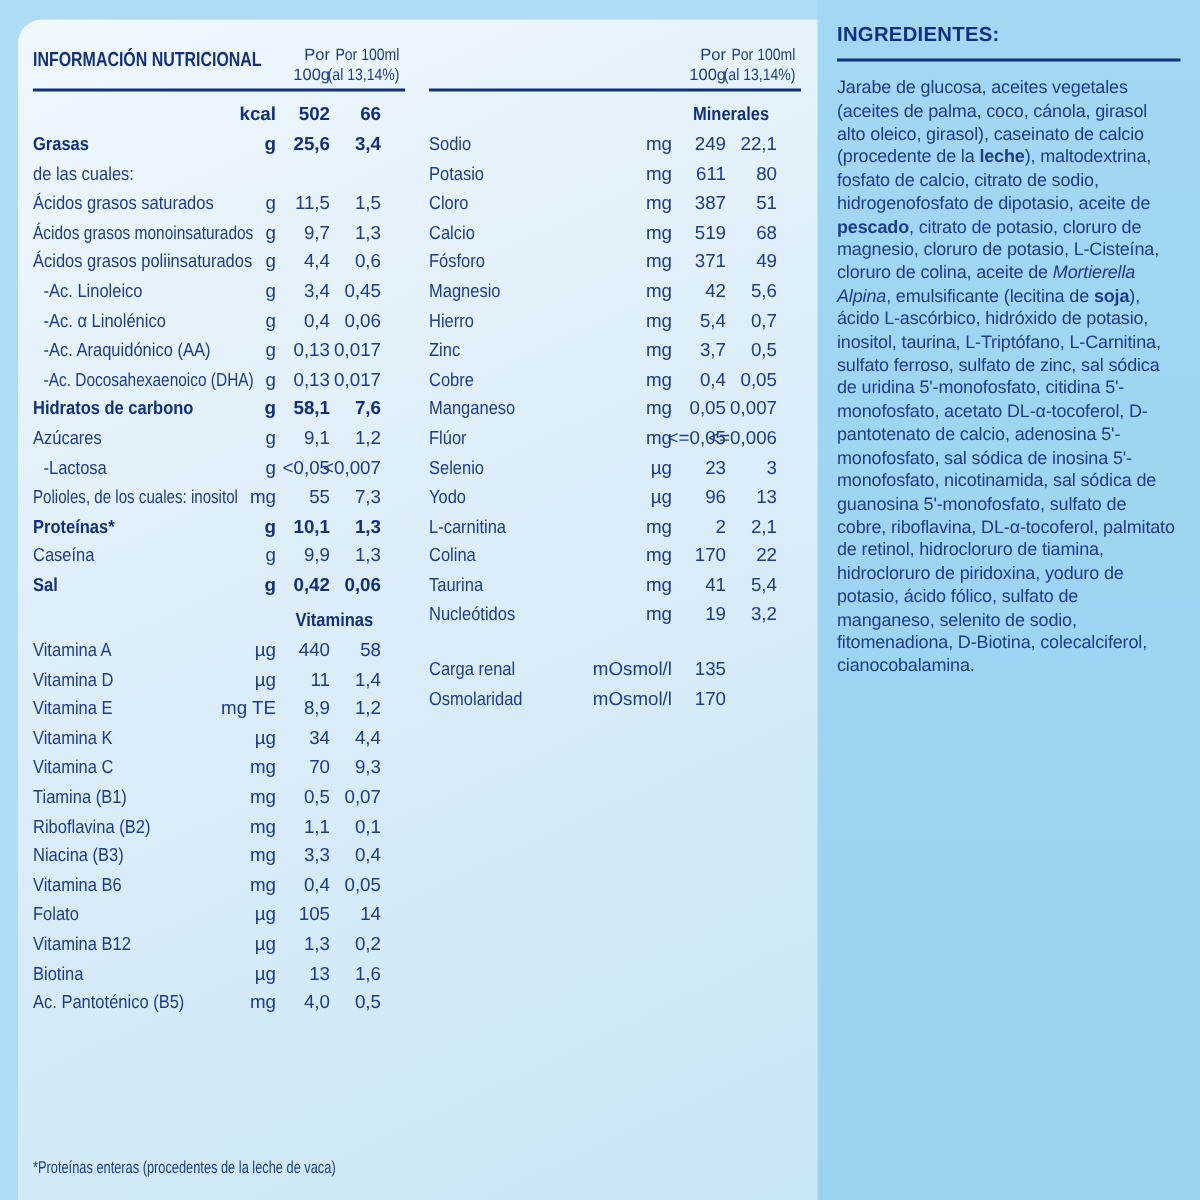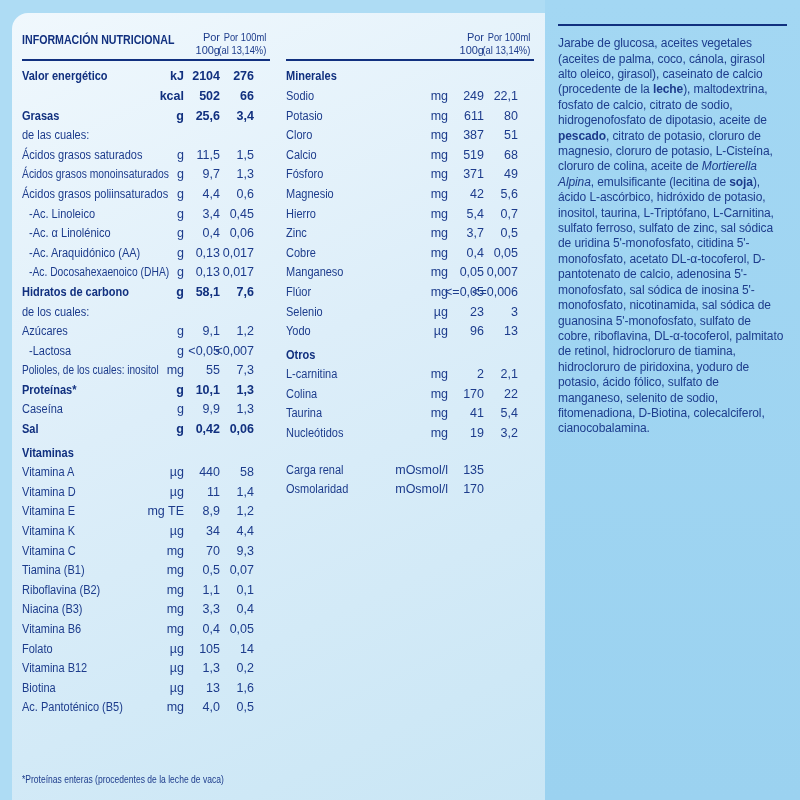--- a/index.html
+++ b/index.html
@@ -21,73 +21,72 @@
   .colhead{position:relative;height:30px;}
   .nt-title{position:absolute;left:0;top:3px;font-size:13.5px;font-weight:bold;
     color:var(--ink2);white-space:nowrap;transform-origin:0 50%;}
   .h2col{position:absolute;text-align:right;font-size:11px;line-height:12.5px;top:2px;white-space:nowrap;}
   .h-g{right:36px}
   .h-ml{right:-10px;transform:scaleX(0.85);transform-origin:100% 50%;}
   .rule{height:2.4px;background:var(--ink2);width:calc(100% + 14px);}
   .rows{position:relative;margin-top:6px;}
   .nrow{position:relative;height:19.6px;line-height:19.6px;font-size:12.5px;}
   .nrow.bold{font-weight:bold;color:var(--ink2);}
-  .nrow.section{margin-top:4px;}
+  .nrow.section{margin-top:4px;text-align:right;}
   .nrow.section .lbl{font-weight:bold;color:var(--ink2);}
   .lbl{display:inline-block;white-space:nowrap;transform-origin:0 50%;}
   .indent .lbl{margin-left:7px;}
   .unit,.v1,.v2{position:absolute;top:0;white-space:nowrap;}
   .unit{right:72px}.v1{right:36px}.v2{right:2px}
   .osmo{margin-top:17px;}
   .footnote{position:absolute;left:10px;top:760px;font-size:11.5px;white-space:nowrap;transform-origin:0 50%;}
   .ing-title{font-size:13.5px;font-weight:bold;color:var(--ink2);letter-spacing:0.2px;}
   .ing-rule{height:2.2px;background:var(--ink2);width:229px;margin-top:9px;}
   .ing-text{margin-top:10px;font-size:12px;line-height:15.4px;width:227px;letter-spacing:-0.1px;}
   .seg-b{font-weight:bold;}
   .seg-i{font-style:italic;}
 </style>
 </head>
 <body>
 
 <div class="stage">
 
   <div class="ingredients">
+    <div class="ing-title">INGREDIENTES:</div>
     <div class="ing-rule"></div>
     <div class="ing-text" id="ing-text"><span class="seg-n">Jarabe de glucosa, aceites vegetales (aceites de palma, coco, cánola, girasol alto oleico, girasol), caseinato de calcio (procedente de la </span><span class="seg-b">leche</span><span class="seg-n">), maltodextrina, fosfato de calcio, citrato de sodio, hidrogenofosfato de dipotasio, aceite de </span><span class="seg-b">pescado</span><span class="seg-n">, citrato de potasio, cloruro de magnesio, cloruro de potasio, L-Cisteína, cloruro de colina, aceite de </span><span class="seg-i">Mortierella Alpina</span><span class="seg-n">, emulsificante (lecitina de </span><span class="seg-b">soja</span><span class="seg-n">), ácido L-ascórbico, hidróxido de potasio, inositol, taurina, L-Triptófano, L-Carnitina, sulfato ferroso, sulfato de zinc, sal sódica de uridina 5'-monofosfato, citidina 5'-monofosfato, acetato DL-α-tocoferol, D-pantotenato de calcio, adenosina 5'-monofosfato, sal sódica de inosina 5'-monofosfato, nicotinamida, sal sódica de guanosina 5'-monofosfato, sulfato de cobre, riboflavina, DL-α-tocoferol, palmitato de retinol, hidrocloruro de tiamina, hidrocloruro de piridoxina, yoduro de potasio, ácido fólico, sulfato de manganeso, selenito de sodio, fitomenadiona, D-Biotina, colecalciferol, cianocobalamina.</span></div>
   </div>
 
   <div class="panel">
 
     <div class="col col-left">
       <div class="colhead">
         <div class="nt-title" style="transform: scaleX(0.787565);">INFORMACIÓN NUTRICIONAL</div>
         <div class="h2col h-g">
           <div>Por</div>
           <div>100g</div>
         </div>
         <div class="h2col h-ml">
           <div>Por 100ml</div>
           <div>(al 13,14%)</div>
         </div>
       </div>
       <div class="rule"></div>
       <div class="rows" id="left-rows">
-          <div class="nrow bold"><span class="lbl" style="transform: scaleX(0.88);">Valor energético</span><span class="unit">kJ</span><span class="v1">2104</span><span class="v2">276</span></div>
           <div class="nrow bold"><span class="lbl"></span><span class="unit">kcal</span><span class="v1">502</span><span class="v2">66</span></div>
           <div class="nrow bold"><span class="lbl" style="transform: scaleX(0.88);">Grasas</span><span class="unit">g</span><span class="v1">25,6</span><span class="v2">3,4</span></div>
           <div class="nrow"><span class="lbl" style="transform: scaleX(0.88);">de las cuales:</span><span class="unit"></span><span class="v1"></span><span class="v2"></span></div>
           <div class="nrow"><span class="lbl" style="transform: scaleX(0.88);">Ácidos grasos saturados</span><span class="unit">g</span><span class="v1">11,5</span><span class="v2">1,5</span></div>
           <div class="nrow"><span class="lbl" style="transform: scaleX(0.825843);">Ácidos grasos monoinsaturados</span><span class="unit">g</span><span class="v1">9,7</span><span class="v2">1,3</span></div>
           <div class="nrow"><span class="lbl" style="transform: scaleX(0.88);">Ácidos grasos poliinsaturados</span><span class="unit">g</span><span class="v1">4,4</span><span class="v2">0,6</span></div>
           <div class="nrow indent"><span class="lbl" style="transform: scaleX(0.88);">-Ac. Linoleico</span><span class="unit">g</span><span class="v1">3,4</span><span class="v2">0,45</span></div>
           <div class="nrow indent"><span class="lbl" style="transform: scaleX(0.88);">-Ac. α Linolénico</span><span class="unit">g</span><span class="v1">0,4</span><span class="v2">0,06</span></div>
           <div class="nrow indent"><span class="lbl" style="transform: scaleX(0.88);">-Ac. Araquidónico (AA)</span><span class="unit">g</span><span class="v1">0,13</span><span class="v2">0,017</span></div>
           <div class="nrow indent"><span class="lbl" style="transform: scaleX(0.823529);">-Ac. Docosahexaenoico (DHA)</span><span class="unit">g</span><span class="v1">0,13</span><span class="v2">0,017</span></div>
           <div class="nrow bold"><span class="lbl" style="transform: scaleX(0.88);">Hidratos de carbono</span><span class="unit">g</span><span class="v1">58,1</span><span class="v2">7,6</span></div>
-          <div class="nrow"><span class="lbl" style="transform: scaleX(0.88);">de los cuales:</span><span class="unit"></span><span class="v1"></span><span class="v2"></span></div>
           <div class="nrow"><span class="lbl" style="transform: scaleX(0.88);">Azúcares</span><span class="unit">g</span><span class="v1">9,1</span><span class="v2">1,2</span></div>
           <div class="nrow indent"><span class="lbl" style="transform: scaleX(0.88);">-Lactosa</span><span class="unit">g</span><span class="v1">&lt;0,05</span><span class="v2">&lt;0,007</span></div>
           <div class="nrow"><span class="lbl" style="transform: scaleX(0.805882);">Polioles, de los cuales: inositol</span><span class="unit">mg</span><span class="v1">55</span><span class="v2">7,3</span></div>
           <div class="nrow bold"><span class="lbl" style="transform: scaleX(0.88);">Proteínas*</span><span class="unit">g</span><span class="v1">10,1</span><span class="v2">1,3</span></div>
           <div class="nrow"><span class="lbl" style="transform: scaleX(0.88);">Caseína</span><span class="unit">g</span><span class="v1">9,9</span><span class="v2">1,3</span></div>
           <div class="nrow bold"><span class="lbl" style="transform: scaleX(0.88);">Sal</span><span class="unit">g</span><span class="v1">0,42</span><span class="v2">0,06</span></div>
           <div class="nrow section"><span class="lbl" style="transform: scaleX(0.88);">Vitaminas</span><span class="unit"></span><span class="v1"></span><span class="v2"></span></div>
           <div class="nrow"><span class="lbl" style="transform: scaleX(0.88);">Vitamina A</span><span class="unit">µg</span><span class="v1">440</span><span class="v2">58</span></div>
           <div class="nrow"><span class="lbl" style="transform: scaleX(0.88);">Vitamina D</span><span class="unit">µg</span><span class="v1">11</span><span class="v2">1,4</span></div>
           <div class="nrow"><span class="lbl" style="transform: scaleX(0.88);">Vitamina E</span><span class="unit">mg TE</span><span class="v1">8,9</span><span class="v2">1,2</span></div>
@@ -124,21 +123,20 @@
           <div class="nrow"><span class="lbl" style="transform: scaleX(0.88);">Calcio</span><span class="unit">mg</span><span class="v1">519</span><span class="v2">68</span></div>
           <div class="nrow"><span class="lbl" style="transform: scaleX(0.88);">Fósforo</span><span class="unit">mg</span><span class="v1">371</span><span class="v2">49</span></div>
           <div class="nrow"><span class="lbl" style="transform: scaleX(0.88);">Magnesio</span><span class="unit">mg</span><span class="v1">42</span><span class="v2">5,6</span></div>
           <div class="nrow"><span class="lbl" style="transform: scaleX(0.88);">Hierro</span><span class="unit">mg</span><span class="v1">5,4</span><span class="v2">0,7</span></div>
           <div class="nrow"><span class="lbl" style="transform: scaleX(0.88);">Zinc</span><span class="unit">mg</span><span class="v1">3,7</span><span class="v2">0,5</span></div>
           <div class="nrow"><span class="lbl" style="transform: scaleX(0.88);">Cobre</span><span class="unit">mg</span><span class="v1">0,4</span><span class="v2">0,05</span></div>
           <div class="nrow"><span class="lbl" style="transform: scaleX(0.88);">Manganeso</span><span class="unit">mg</span><span class="v1">0,05</span><span class="v2">0,007</span></div>
           <div class="nrow"><span class="lbl" style="transform: scaleX(0.88);">Flúor</span><span class="unit">mg</span><span class="v1">&lt;=0,05</span><span class="v2">&lt;=0,006</span></div>
           <div class="nrow"><span class="lbl" style="transform: scaleX(0.88);">Selenio</span><span class="unit">µg</span><span class="v1">23</span><span class="v2">3</span></div>
           <div class="nrow"><span class="lbl" style="transform: scaleX(0.88);">Yodo</span><span class="unit">µg</span><span class="v1">96</span><span class="v2">13</span></div>
-          <div class="nrow section"><span class="lbl" style="transform: scaleX(0.88);">Otros</span><span class="unit"></span><span class="v1"></span><span class="v2"></span></div>
           <div class="nrow"><span class="lbl" style="transform: scaleX(0.88);">L-carnitina</span><span class="unit">mg</span><span class="v1">2</span><span class="v2">2,1</span></div>
           <div class="nrow"><span class="lbl" style="transform: scaleX(0.88);">Colina</span><span class="unit">mg</span><span class="v1">170</span><span class="v2">22</span></div>
           <div class="nrow"><span class="lbl" style="transform: scaleX(0.88);">Taurina</span><span class="unit">mg</span><span class="v1">41</span><span class="v2">5,4</span></div>
           <div class="nrow"><span class="lbl" style="transform: scaleX(0.88);">Nucleótidos</span><span class="unit">mg</span><span class="v1">19</span><span class="v2">3,2</span></div>
         </div>
       <div class="rows osmo" id="osmo-rows">
           <div class="nrow"><span class="lbl" style="transform: scaleX(0.88);">Carga renal</span><span class="unit">mOsmol/l</span><span class="v1">135</span><span class="v2"></span></div>
           <div class="nrow"><span class="lbl" style="transform: scaleX(0.88);">Osmolaridad</span><span class="unit">mOsmol/l</span><span class="v1">170</span><span class="v2"></span></div>
         </div>
     </div>

